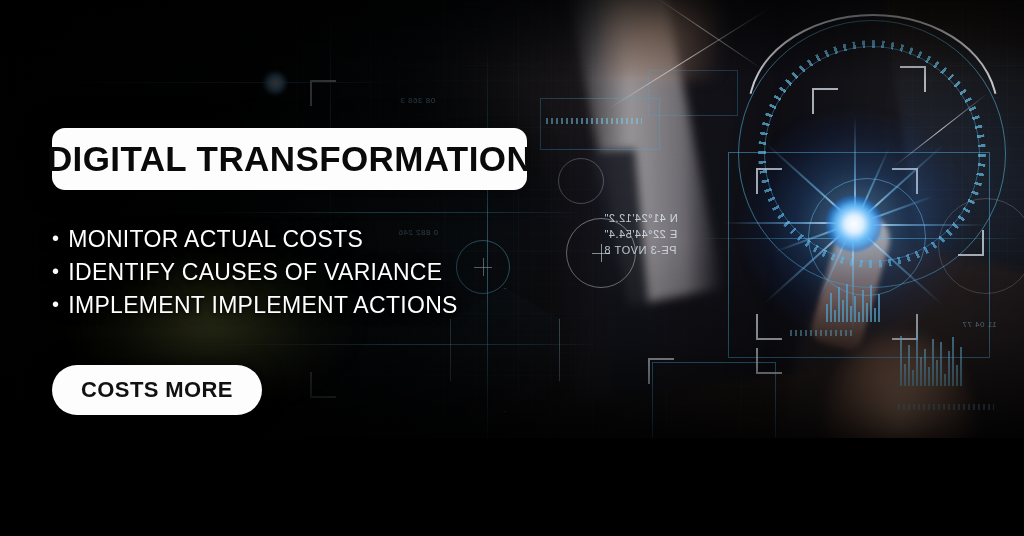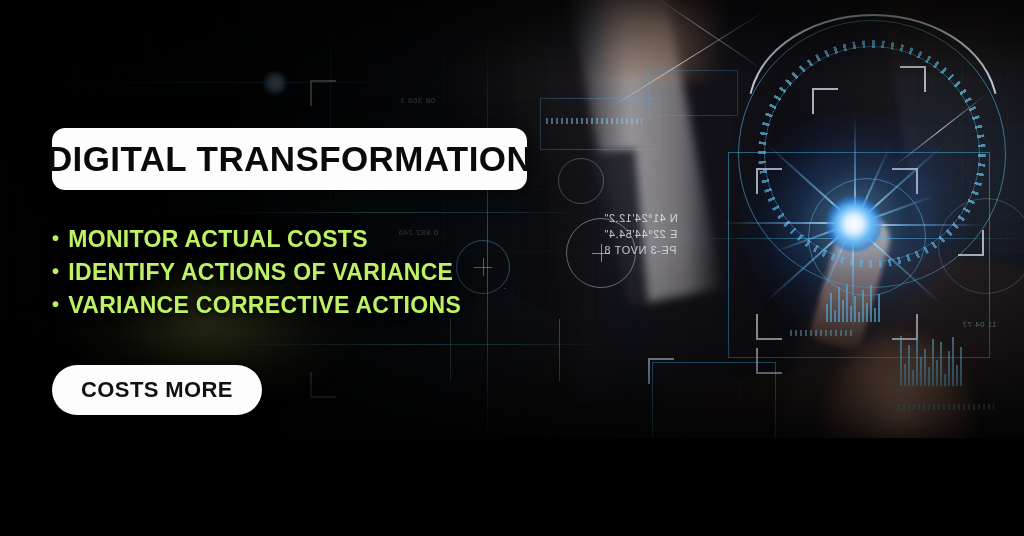--- a/index.html
+++ b/index.html
@@ -208,24 +208,23 @@
     font-size:35px; font-weight:700; letter-spacing:.4px;
     color:#0a0a0a; white-space:nowrap;
   }
 
   .bullets{
     position:absolute; left:52px; top:222px;
     list-style:none;
   }
   .bullets li{
     font-size:23px; line-height:32px; letter-spacing:.3px;
-    color:#bef264;
+    color:#ffffff;
     text-shadow:0 1px 4px rgba(0,0,0,.9), 0 0 14px rgba(0,0,0,.7);
     white-space:nowrap;
-    font-weight:bold;
   }
   .bullets li:before{
     content:"•"; margin-right:9px; font-size:20px; vertical-align:2px;
   }
 
   .cta{
     position:absolute; left:52px; top:365px;
     width:210px; height:50px;
     background:#fdfdfd;
     border:none; border-radius:25px;
@@ -379,21 +378,21 @@
 
   <div class="vignette"></div>
   <div class="olive-glow"></div>
 
   <div class="title-pill">
     <span>DIGITAL TRANSFORMATION</span>
   </div>
 
   <ul class="bullets">
     <li>MONITOR ACTUAL COSTS</li>
-    <li>IDENTIFY ACTIONS OF VARIANCE</li>
-    <li>VARIANCE CORRECTIVE ACTIONS</li>
+    <li>IDENTIFY CAUSES OF VARIANCE</li>
+    <li>IMPLEMENT IMPLEMENT ACTIONS</li>
   </ul>
 
   <button class="cta">
     <span>COSTS MORE</span>
   </button>
 
 </div>
 
 </body></html>

